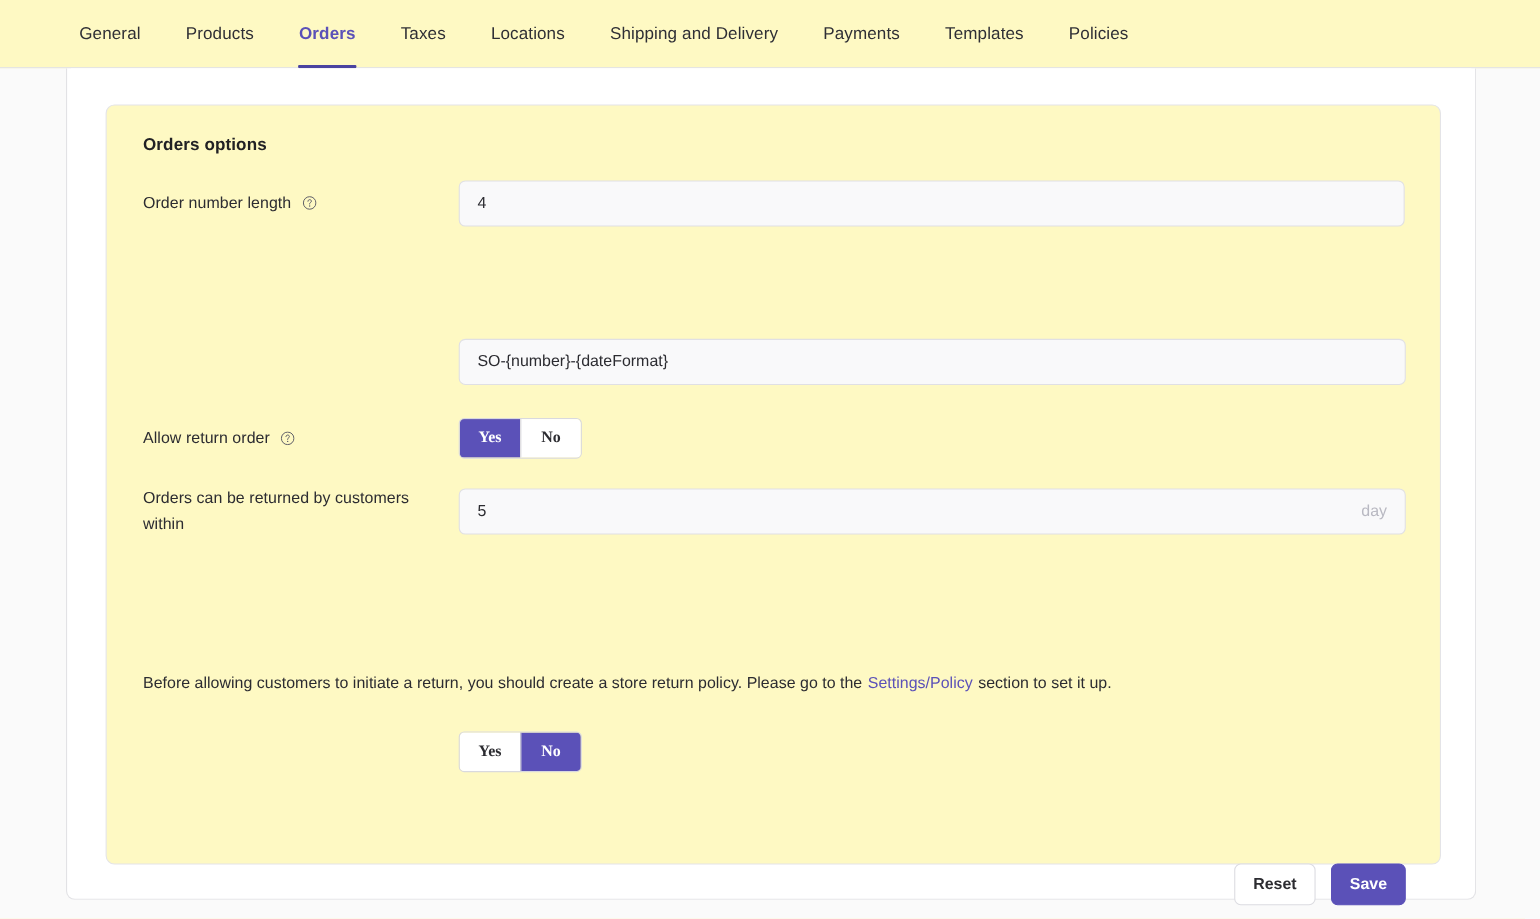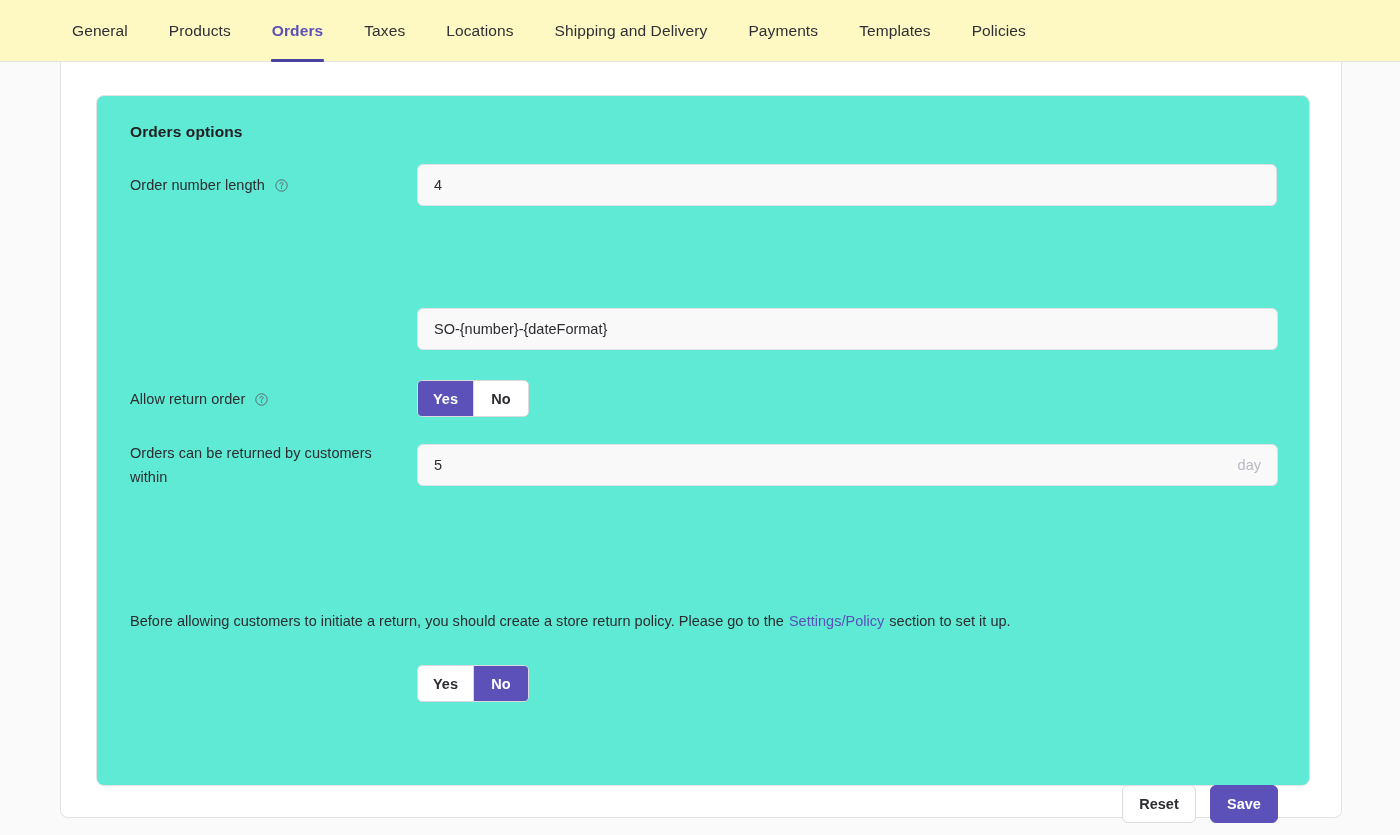--- a/index.html
+++ b/index.html
@@ -60,21 +60,21 @@
     border-top: none;
     border-radius: 0 0 8px 8px;
   }
 
   
   .inner-card {
     position: absolute;
     left: 35px; top: 33px;
     width: 1214px;
     height: 691px;
-    background: #5eead4;
+    background: #fef9c3;
     border: 1px solid #e4e4e7;
     border-radius: 8px;
   }
 
   .card-title {
     position: absolute;
     left: 33px; top: 27px;
     font-size: 15.5px;
     font-weight: 700;
     color: #212124;
@@ -143,20 +143,21 @@
     min-width: 55px;
     padding: 16px 13px;
     display: flex;
     align-items: center;
     justify-content: center;
     font-size: 14.5px;
     font-weight: 600;
     background: #ffffff;
     color: #2c2c31;
     cursor: pointer;
+    font-family: Liberation Serif, serif;
   }
   .seg + .seg { border-left: 1px solid #d9d9de; }
   .seg.on { background: #5b51b8; color: #ffffff; }
 
   
   .notice {
     position: absolute;
     left: 33px;
     font-size: 14.5px;
     color: #2c2c31;

